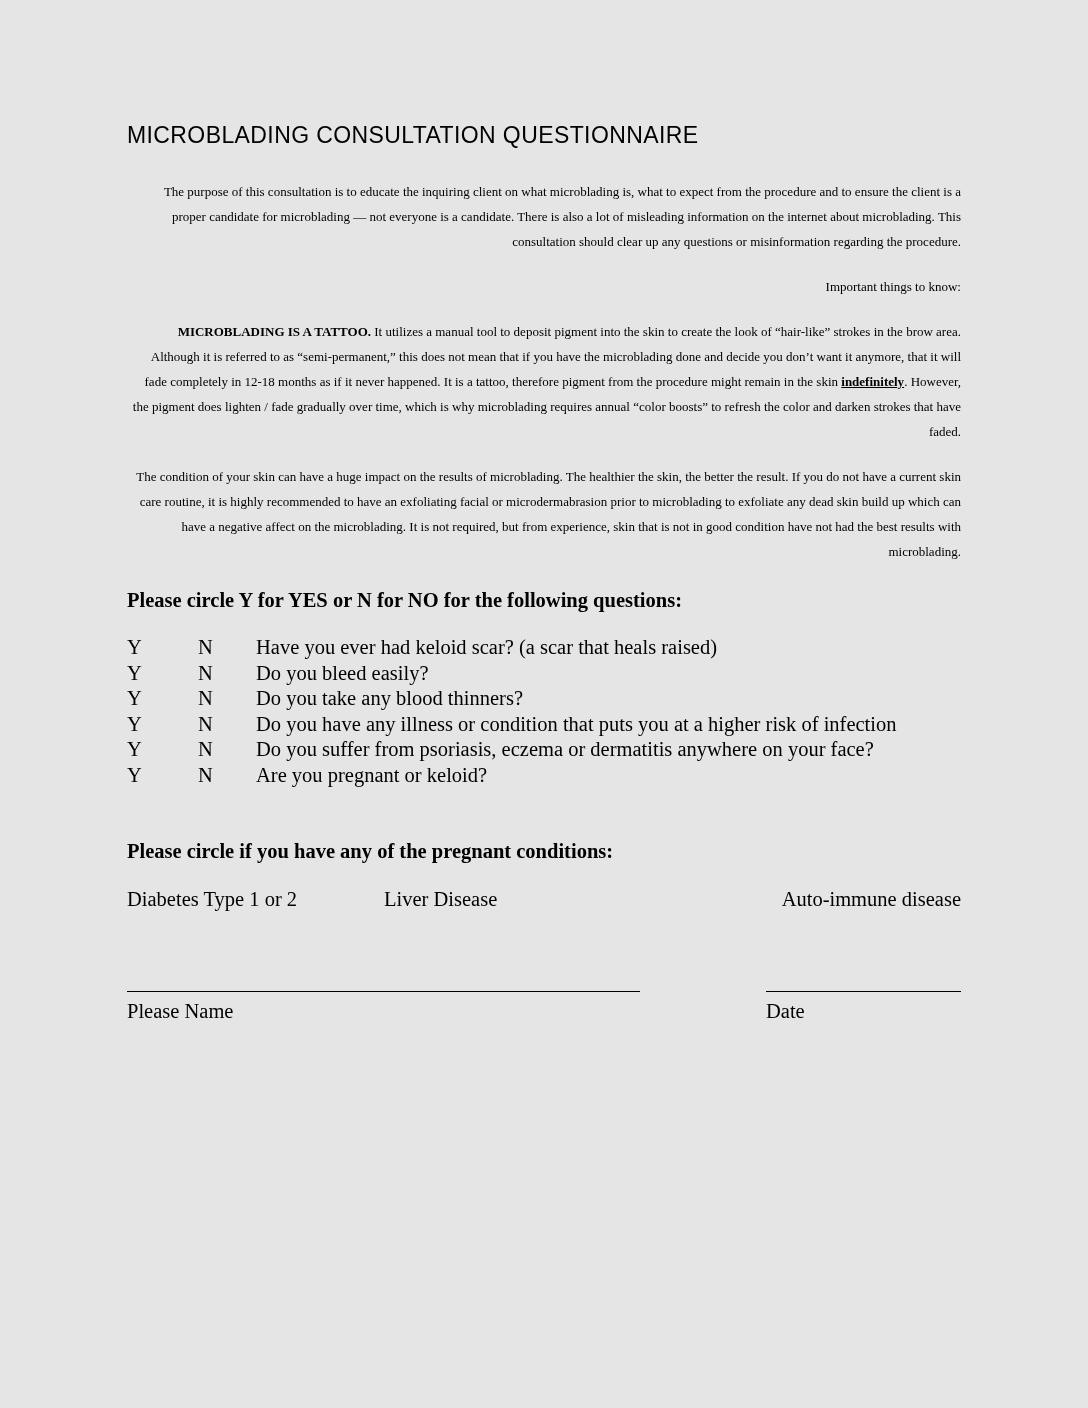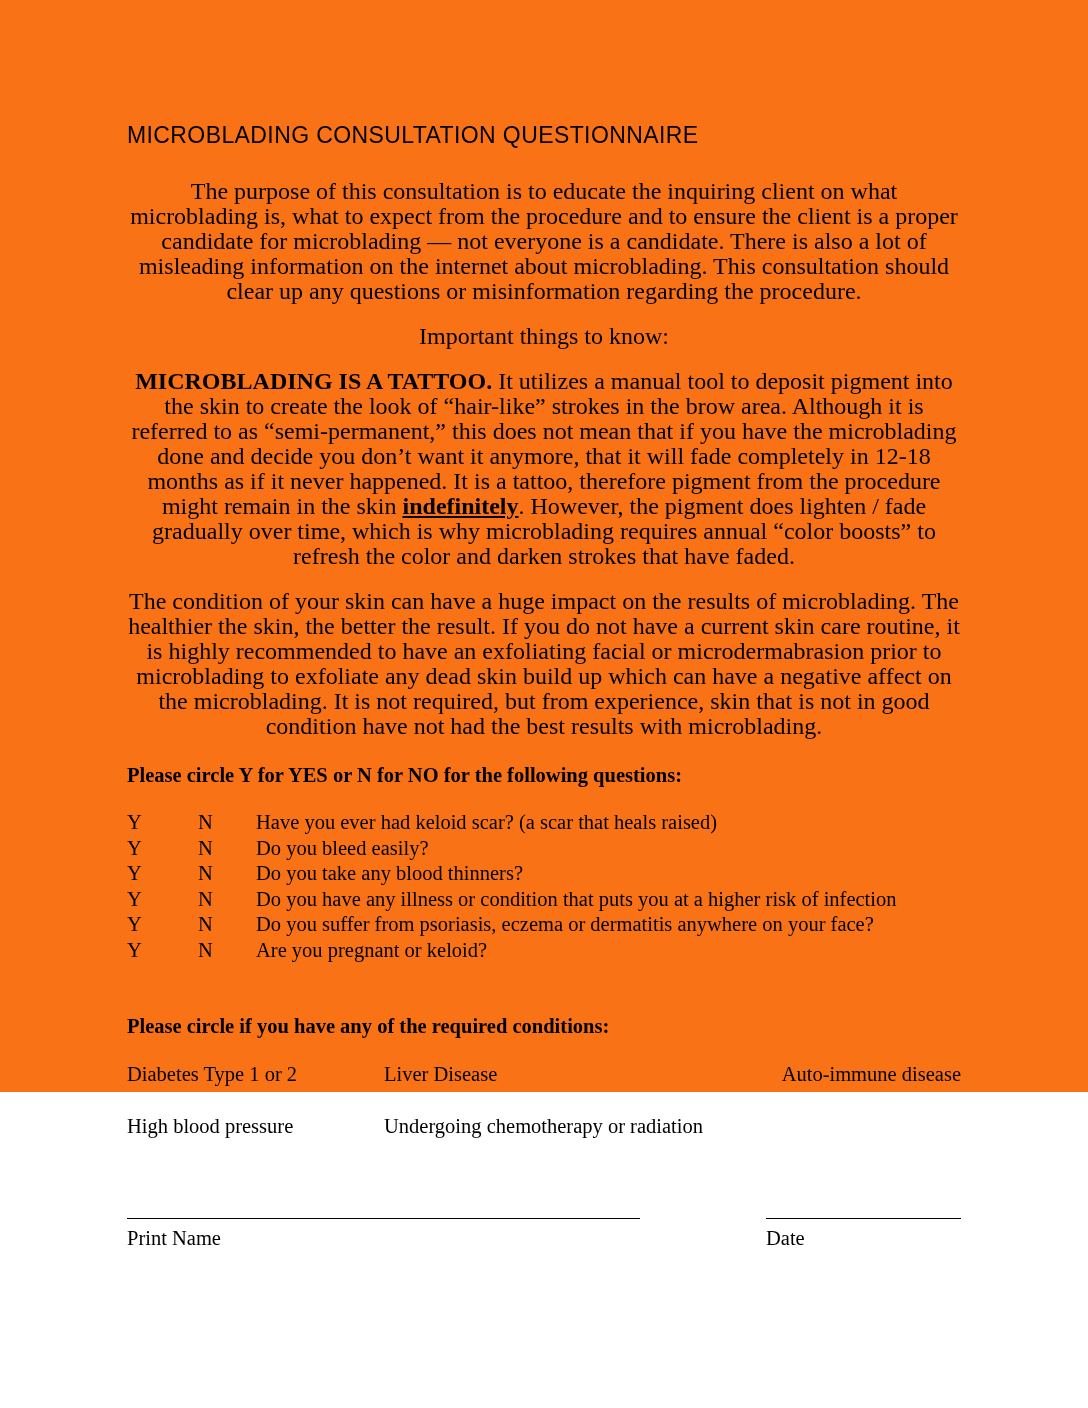--- a/index.html
+++ b/index.html
@@ -13,44 +13,44 @@
     font-family: "Liberation Serif", serif;
     color: #000000;
     position: relative;
     overflow: hidden;
   }
   .page {
     position: absolute;
     left: 0;
     top: 0;
     width: 1088px;
-    height: 1092px;
-    background: #f97316;
+    height: 1408px;
+    background: #e5e5e5;
     text-decoration: underline;
   }
   .content {
     position: absolute;
     left: 127px;
     top: 122px;
     width: 834px;
   }
   .doc-title {
     font-family: "Liberation Sans", sans-serif;
     font-size: 23px;
     letter-spacing: 0.4px;
     font-weight: 400;
     color: #000;
     margin: 0 0 30px 0;
     white-space: nowrap;
   }
   p.para {
-    font-size: 24px;
+    font-size: 13px;
     line-height: 25px;
     margin: 0 0 20px 0;
-    text-align: center;
+    text-align: right;
   }
   .tight {
     margin-bottom: 0;
   }
   .bold {
     font-weight: bold;
     margin-top: 12px;
   }
   .bold-underline {
     font-weight: bold;
@@ -167,40 +167,35 @@
         <td class="yn-q">Do you suffer from psoriasis, eczema or dermatitis anywhere on your face?</td>
       </tr>
       <tr>
         <td class="yn-y">Y</td>
         <td class="yn-n">N</td>
         <td class="yn-q">Are you pregnant or keloid?</td>
       </tr>
     </tbody>
       </table>
 
-    <p class="cond-head">Please circle if you have any of the required conditions:</p>
+    <p class="cond-head">Please circle if you have any of the pregnant conditions:</p>
 
     <table class="conds">
       <tbody>
           <tr>
         <td class="c1">Diabetes Type 1 or 2</td>
         <td class="c2">Liver Disease</td>
         <td class="c3">Auto-immune disease</td>
       </tr>
-      <tr>
-        <td class="c1">High blood pressure</td>
-        <td class="c2">Undergoing chemotherapy or radiation</td>
-        <td class="c3"></td>
-      </tr>
     </tbody>
       </table>
 
     <div class="sig-block">
       <div class="sig-row">
         <div class="rule rule-name"></div>
         <div class="rule rule-date"></div>
-        <div class="lbl lbl-name">Print Name</div>
+        <div class="lbl lbl-name">Please Name</div>
         <div class="lbl lbl-date">Date</div>
       </div>
     </div>
 
   </div>
 </div>
 
 </body></html>

